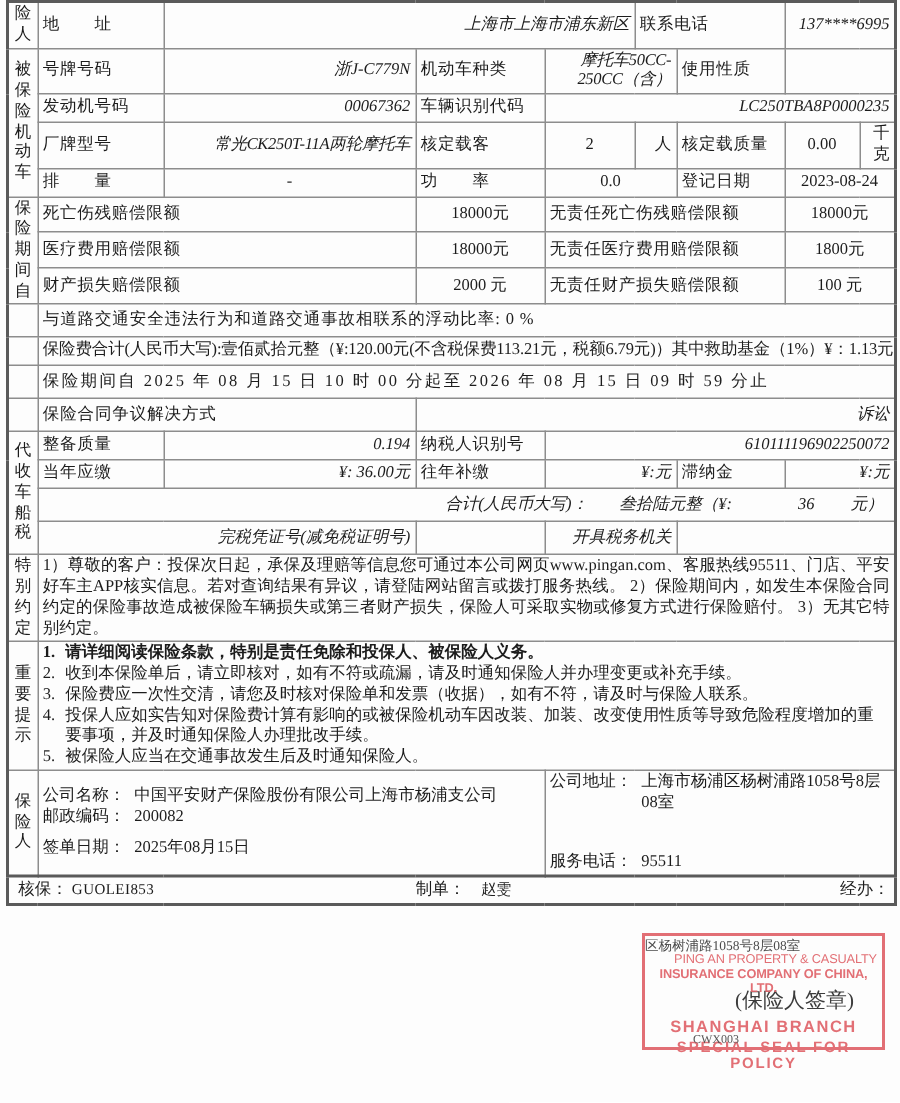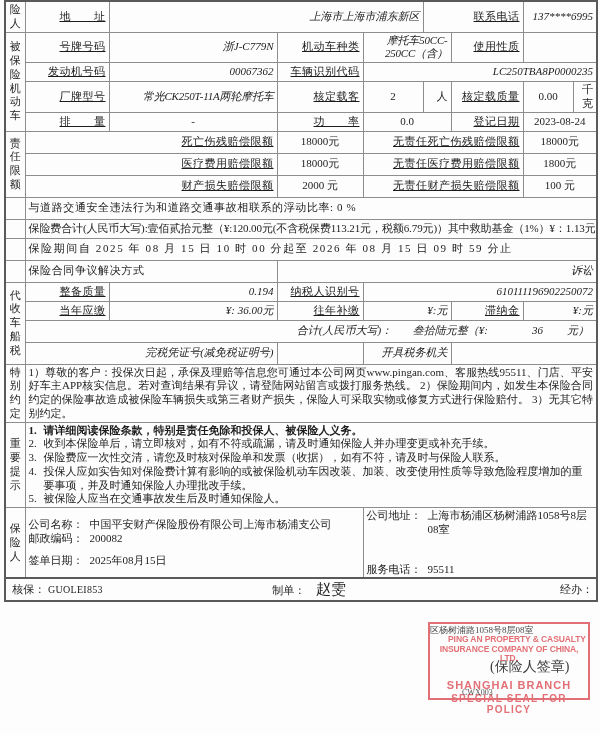--- a/index.html
+++ b/index.html
@@ -49,23 +49,22 @@
     line-height: 1.08;
     letter-spacing: 0px;
     padding: 2px 1px;
     word-break: break-all;
     white-space: normal;
     margin-top: 40px;
   }
   .vlabel span { display: block; }
 
   .lbl {
-    text-align: right;
+    text-align: left;
     letter-spacing: 0.5px;
-    text-decoration: underline;
   }
   .val {
     text-align: right;
     padding-left: 5px;
     font-style: italic;
   }
   .val-c { text-align: center; }
   .val-r { text-align: right; padding-right: 6px; }
   .tiny { font-size: 8px; letter-spacing: -0.2px; }
 
@@ -109,40 +108,40 @@
   .tips-num { width: 15px; flex: 0 0 15px; }
   .tips-txt { flex: 1; }
   .bold { font-weight: bold; }
 
   .insurer-cell { vertical-align: top; padding: 4px 4px 4px 5px; height: 62px; font-size: 11px; line-height: 1.45; }
   .kv { display: flex; }
   .kv-k { flex: 0 0 auto; white-space: nowrap; }
   .kv-v { padding-left: 6px; }
 
   .sign-row td { height: 30px; font-size: 11px; text-align: center; }
-  .handwrite { font-family: "Liberation Serif", serif; font-size: 15px; padding-left: 8px; }
+  .handwrite { font-family: "Liberation Serif", serif; font-size: 10px; padding-left: 8px; }
   .mono-ish { font-family: "Liberation Serif", serif; font-size: 10px; letter-spacing: 0.3px; }
 
   
   .stamp {
     position: absolute;
     left: 428px;
     top: 622px;
     width: 162px;
     height: 78px;
     border: 2px solid #e0646a;
     color: #e0646a;
     opacity: 0.92;
     font-family: "Liberation Sans", sans-serif;
     text-align: center;
     pointer-events: none;
     line-height: 1.08;
     padding-top: 11px;
   }
-  .stamp-l1 { font-size: 8.5px; letter-spacing: -0.1px; font-weight: bold; padding-left: 16px; }
+  .stamp-l1 { font-size: 8.5px; letter-spacing: -0.1px; font-weight: normal; padding-left: 16px; }
   .stamp-l2 { font-size: 8.5px; letter-spacing: -0.1px; font-weight: bold; margin-top: 1px; }
   .stamp-big {
     font-size: 14px;
     letter-spacing: 5px;
     font-weight: bold;
     margin-top: 11px;
     font-family: "Liberation Serif", serif;
   }
   .stamp-l4 { font-size: 10px; letter-spacing: 1.2px; margin-top: 3px; font-weight: bold; }
   .stamp-code {
@@ -229,21 +228,21 @@
       <td class="lbl">排　　量</td>
       <td class="val-c">-</td>
       <td class="lbl">功　　率</td>
       <td class="val-c" colspan="2">0.0</td>
       <td class="lbl">登记日期</td>
       <td class="val-c outer-right" colspan="2">2023-08-24</td>
     </tr>
 
     <tr>
       <td class="vlabel outer-left" rowspan="3">
-        <span>责任限额</span>
+        <span>保险期间自</span>
       </td>
       <td class="lbl" colspan="2" style="height:22px">死亡伤残赔偿限额</td>
       <td class="val-c">18000元</td>
       <td class="lbl" colspan="3">无责任死亡伤残赔偿限额</td>
       <td class="val-c outer-right" colspan="2">18000元</td>
     </tr>
     <tr>
       <td class="lbl" colspan="2" style="height:22px">医疗费用赔偿限额</td>
       <td class="val-c">18000元</td>
       <td class="lbl" colspan="3">无责任医疗费用赔偿限额</td>

